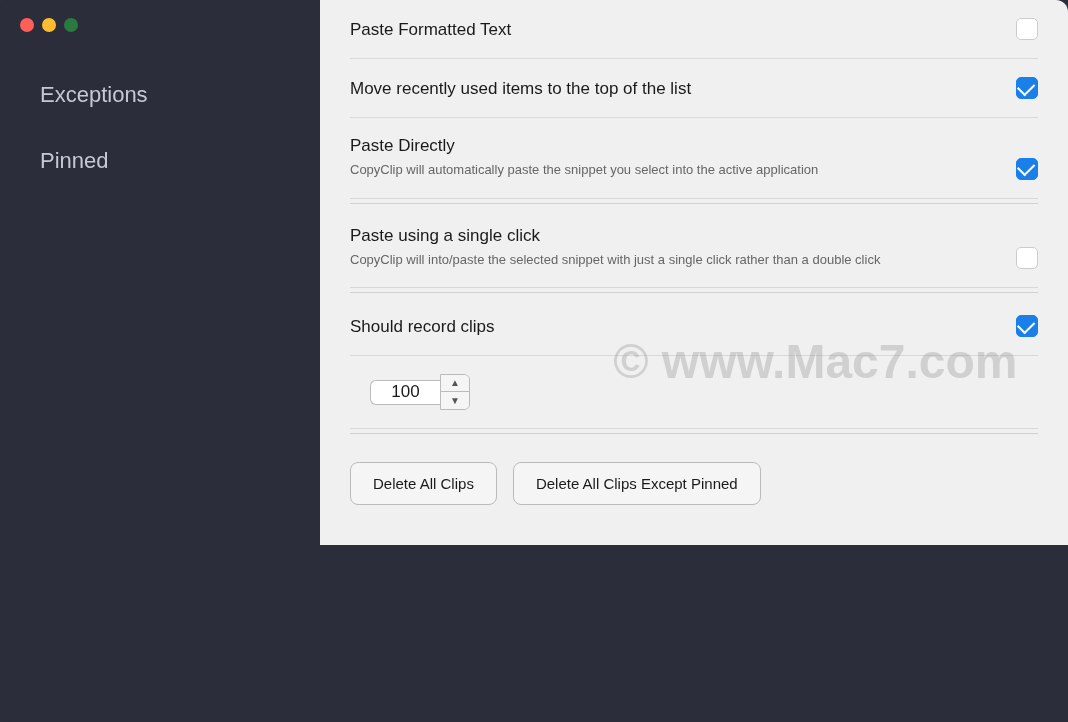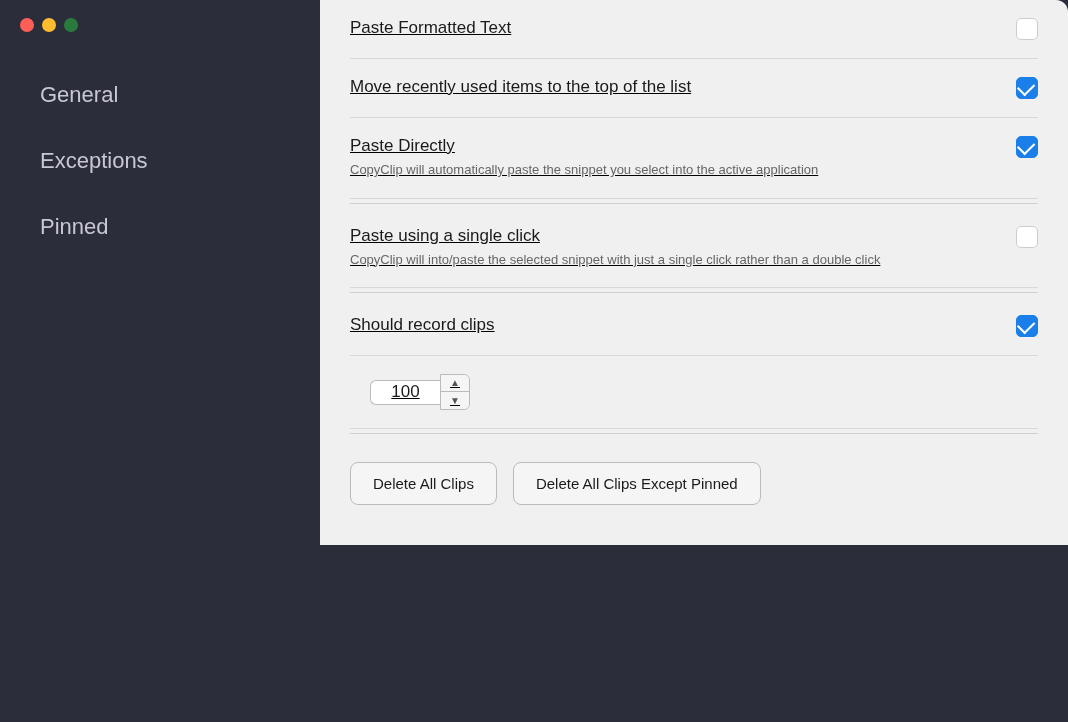--- a/index.html
+++ b/index.html
@@ -70,25 +70,24 @@
       background: #f0f0f0;
       padding: 0 30px 30px 30px;
       overflow-y: auto;
       display: flex;
       flex-direction: column;
     }
 
     
     .setting-row {
       display: flex;
-      align-items: flex-start;
+      align-items: flex-end;
       justify-content: space-between;
       padding: 18px 0;
       border-bottom: 1px solid #d8d8d8;
-      text-decoration: underline;
     }
 
     .setting-row:last-of-type {
       border-bottom: none;
     }
 
     .setting-label {
       font-size: 17px;
       color: #1a1a1a;
       flex: 1;
@@ -237,27 +236,27 @@
 </head>
 <body>
 
 <div class="sidebar">
   <div class="traffic-lights">
     <span class="traffic-light close"></span>
     <span class="traffic-light minimize"></span>
     <span class="traffic-light maximize"></span>
   </div>
   <nav class="nav-items">
-    <div class="nav-item">General</div>
     <div class="nav-item">Exceptions</div>
     <div class="nav-item">Pinned</div>
   </nav>
 </div>
 
 <div class="main-wrapper">
+  <div class="watermark">© www.Mac7.com</div>
   <div class="main-content">
 
     <div class="setting-row">
       <div class="setting-text-block">
         <div class="setting-label">Paste Formatted Text</div>
       </div>
       <div class="checkbox-wrapper unchecked"></div>
     </div>
 
     <div class="setting-row">

